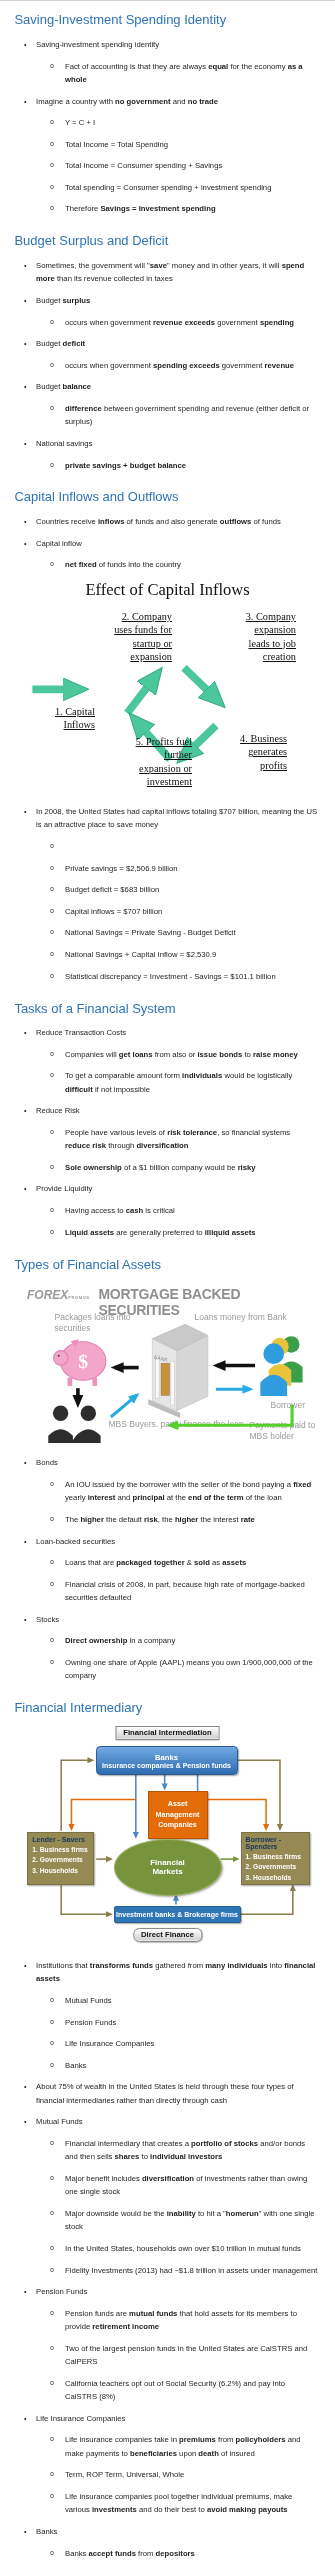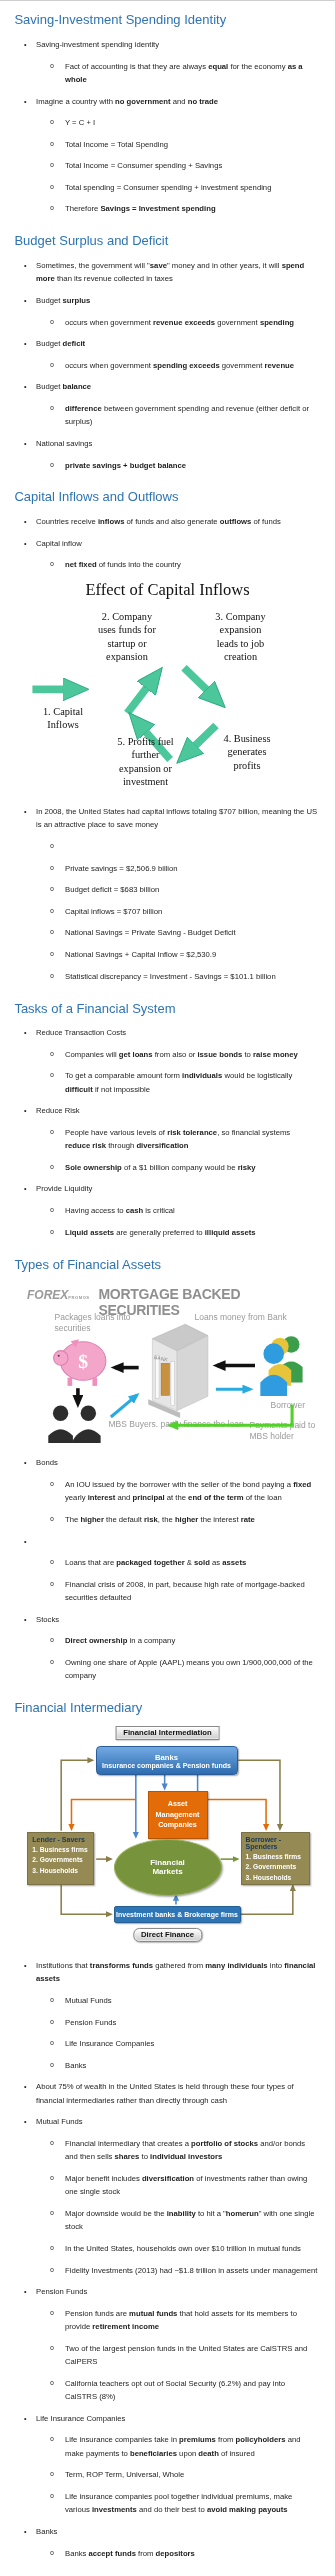--- a/index.html
+++ b/index.html
@@ -14,23 +14,23 @@
   .li .txt{flex:1;padding-right:17.5px;}
   .b1{padding-left:24px;}  .b1 .blt{width:12px;font-size:7.2px;}
   .b2{padding-left:50px;}  .b2 .blt{width:15px;font-size:6.7px;font-family:"Liberation Mono",monospace;}
   b{font-weight:bold;}
   .pre{white-space:pre-line;}
 
   
   .fig1{position:relative;width:289px;height:214px;margin:3.1px auto 11.3px auto;
         font-family:"Liberation Serif",serif;color:#111;}
   .fig1 .f1title{position:absolute;left:0;top:0;width:100%;text-align:center;font-size:16.5px;}
-  .fig1 .node{position:absolute;text-align:center;font-size:10.3px;line-height:1.32;}
+  .fig1 .node{position:absolute;text-align:right;font-size:10.3px;line-height:1.32;text-decoration:underline;}
   .f1-n2{left:59px;top:30px;width:90px;}
-  .f1-n3{left:175px;top:30px;width:85px;}
+  .f1-n3{left:188px;top:30px;width:85px;}
   .f1-n1{left:8px;top:125px;width:64px;}
   .f1-n5{left:76px;top:155px;width:93px;}
   .f1-n4{left:184px;top:152px;width:80px;}
   .fig1 svg{position:absolute;left:0;top:0;}
 
   
   .fig2{position:relative;width:312px;height:164px;margin:7.2px auto 10.3px auto;}
   .fig2 .glabel{position:absolute;color:#9a9a9a;font-size:8.5px;line-height:1.25;}
   .fig2 .mtitle{position:absolute;left:87px;top:4.1px;color:#8f8f8f;font-weight:bold;font-size:14px;letter-spacing:-0.3px;}
   .fig2 .logo{position:absolute;left:15.5px;top:6.2px;color:#9a9a9a;font-weight:bold;font-style:italic;font-size:12px;}
@@ -344,20 +344,21 @@
         <div class="li b2">
           <span class="blt">o</span>
           <span class="txt"><span>An IOU issued by the borrower with the seller of the bond paying a </span><b>fixed</b><span> yearly </span><b>interest</b><span> and </span><b>principal</b><span> at the </span><b>end of the term</b><span> of the loan</span></span>
         </div>
         <div class="li b2">
           <span class="blt">o</span>
           <span class="txt"><span>The </span><b>higher</b><span> the default </span><b>risk</b><span>, the </span><b>higher</b><span> the interest </span><b>rate</b></span>
         </div>
         <div class="li b1">
           <span class="blt">•</span>
+          <span class="txt"><span>Loan-backed securities</span></span>
         </div>
         <div class="li b2">
           <span class="blt">o</span>
           <span class="txt"><span>Loans that are </span><b>packaged together</b><span> &amp; </span><b>sold</b><span> as </span><b>assets</b></span>
         </div>
         <div class="li b2">
           <span class="blt">o</span>
           <span class="txt"><span>Financial crisis of 2008, in part, because high rate of mortgage-backed securities defaulted</span></span>
         </div>
         <div class="li b1">

